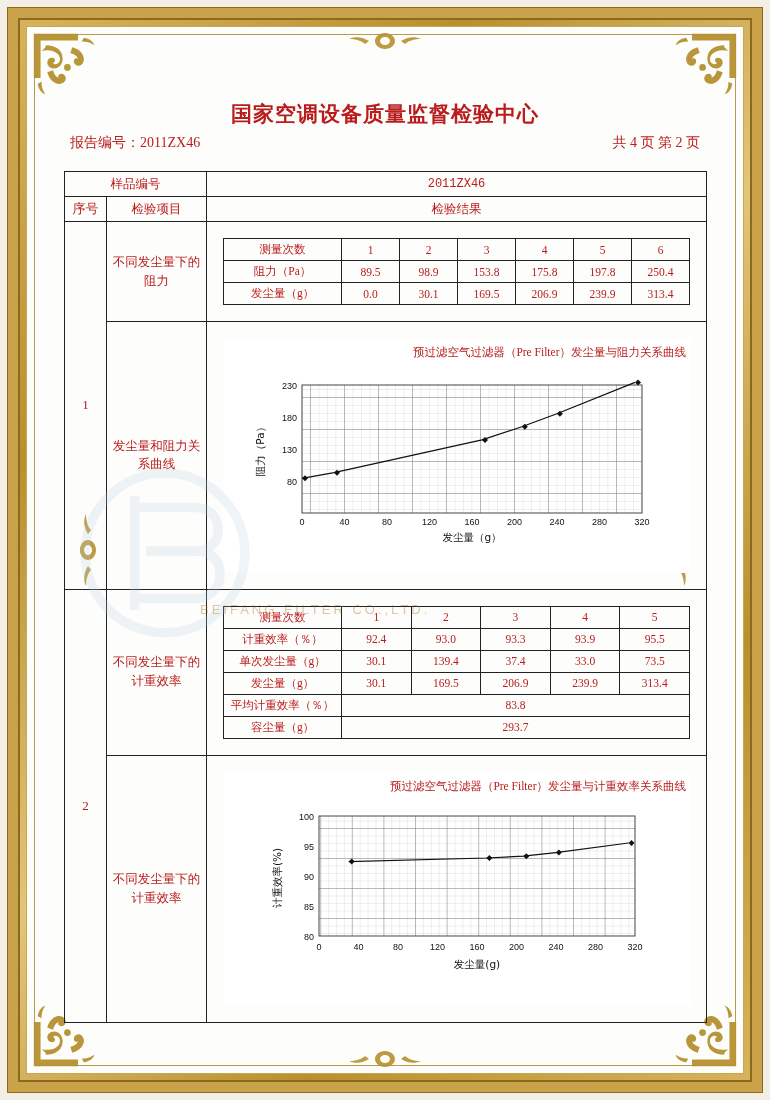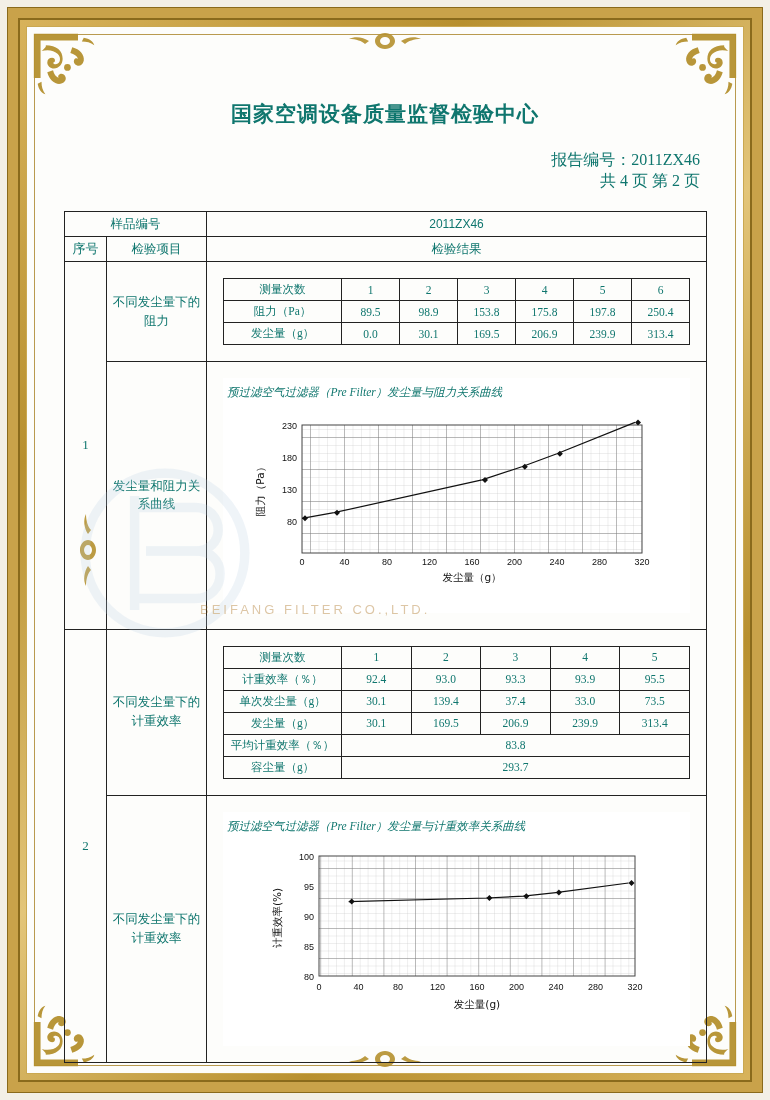--- a/index.html
+++ b/index.html
@@ -43,58 +43,58 @@
   .edge-mid{position:absolute;color:#b5912f;opacity:.9;}
   .e-top{left:50%;top:30px;transform:translateX(-50%);width:120px;height:26px;}
   .e-bot{left:50%;bottom:30px;transform:translateX(-50%) scaleY(-1);width:120px;height:26px;}
   .e-left{left:30px;top:50%;transform:translateY(-50%) rotate(-90deg);width:120px;height:26px;}
   .e-right{right:30px;top:50%;transform:translateY(-50%) rotate(90deg);width:120px;height:26px;}
   .edge-mid svg{width:100%;height:100%;display:block;}
 
   
   .content{
     position:absolute;left:64px;top:72px;width:642px;height:960px;
-    color:#0f766e;
+    color:#b91c1c;
   }
   .title-main{
     text-align:center;font-size:21px;font-weight:bold;letter-spacing:1px;
     font-family:"DejaVu Serif", serif;
     margin-top:28px;
   }
   .title-sub{
     text-align:center;font-size:23px;font-weight:bold;letter-spacing:10px;
     font-family:"DejaVu Serif", serif;
     margin-top:12px;
   }
   .meta-row{
     display:flex;justify-content:space-between;align-items:flex-end;
-    font-size:16px;margin-top:22px;padding:0 6px 3px 6px;flex-direction:column;
+    font-size:14px;margin-top:6px;padding:0 6px 3px 6px;
   }
   table.main{
     width:100%;border-collapse:collapse;table-layout:fixed;
     font-size:12px;
     margin-top:16px;
   }
   table.main td{
     border:1px solid #222;
     text-align:center;vertical-align:middle;
     padding:2px 2px;
     height:20px;
   }
   .lbl{font-size:12.5px;line-height:1.5;}
   .idx{font-size:13px;}
-  .samp-val{text-align:left;padding-left:10px;font-family:Liberation Sans, sans-serif;}
+  .samp-val{text-align:left;padding-left:10px;font-family:Liberation Mono, monospace;}
 
   
   table.inner{width:100%;border-collapse:collapse;table-layout:fixed;font-size:11.5px;}
   table.inner td{border:1px solid #222;height:19px;text-align:center;padding:1px 2px;}
   .chart-cell{padding:16px !important;height:auto !important;}
   .chart-wrap{position:relative;width:100%;background:#fff;}
   .chart-title{
-    text-align:left;font-size:11.5px;padding:6px 4px 2px 4px;line-height:1.45;font-style:italic;
+    text-align:right;font-size:11.5px;padding:6px 4px 2px 4px;line-height:1.45;
   }
   .plot-holder{display:flex;justify-content:center;padding:2px 0 8px 0;}
 
   
   .watermark{
     position:absolute;left:50px;top:430px;width:690px;height:260px;
     pointer-events:none;opacity:.45;
   }
   .wm-text{
     position:absolute;left:120px;top:60px;

